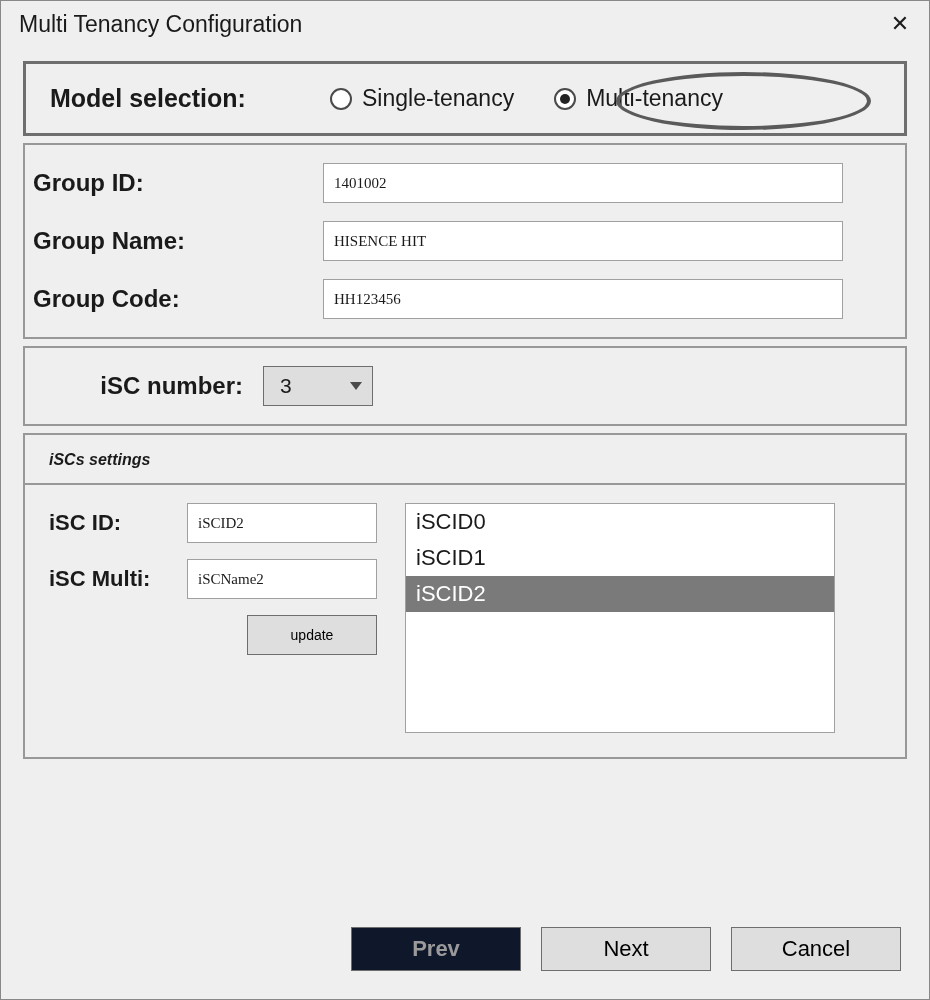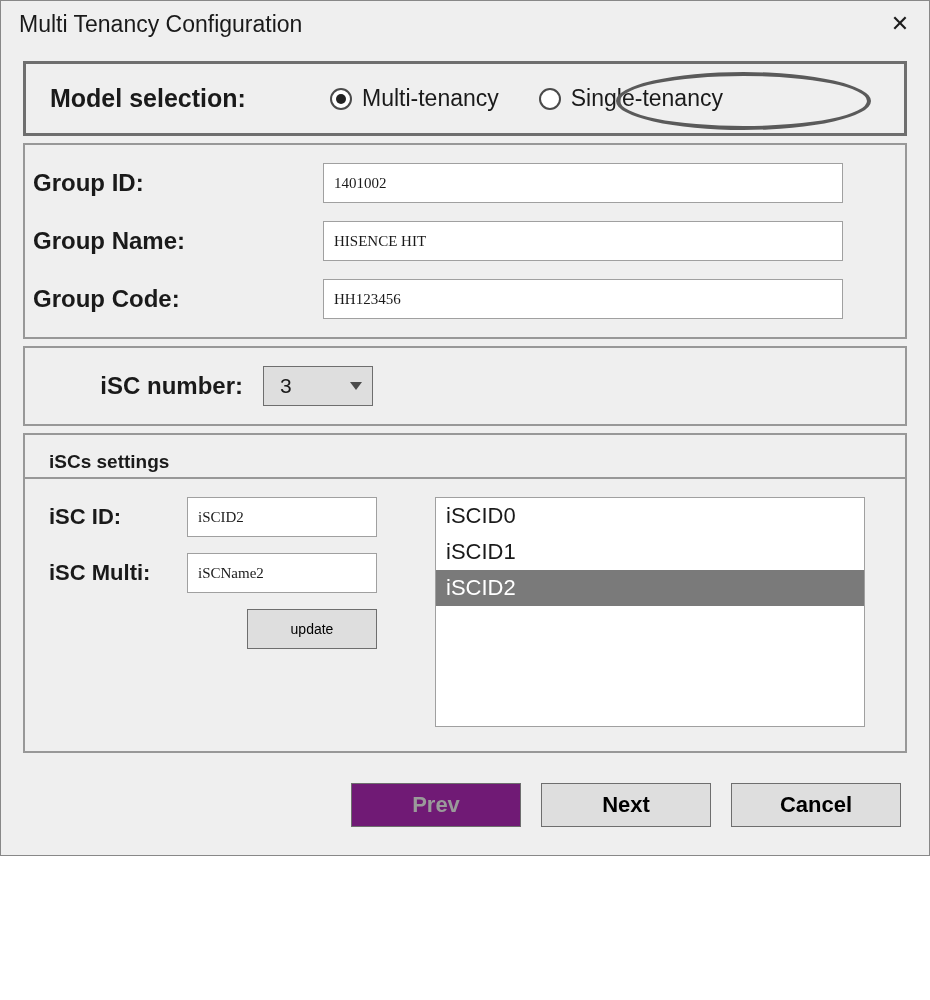--- a/index.html
+++ b/index.html
@@ -11,21 +11,21 @@
     --input-border:#a0a0a0;
     --text:#1a1a1a;
     --disabled-text:#9a9a9a;
     --select-bg:#dedede;
     --list-sel:#7a7a7a;
     --font:"Segoe UI","Helvetica Neue",Arial,sans-serif;
   }
   html,body{margin:0;padding:0;background:#fff;}
   *{box-sizing:border-box;}
   .window{
-    width:930px;height:856px;
+    width:930px;height:1000px;
     background:var(--win-bg);
     border:1px solid #888;
     font-family:var(--font);
     color:var(--text);
     position:relative;
     padding:0;
   }
   .titlebar{
     height:46px;
     display:flex;align-items:center;justify-content:space-between;
@@ -101,23 +101,24 @@
     border:1px solid var(--border-dark);
     background:var(--select-bg);
     display:flex;align-items:center;justify-content:space-between;
     padding:0 10px 0 16px;
     font-size:21px;
     cursor:pointer;
   }
   .select .chev{border-left:6px solid transparent;border-right:6px solid transparent;border-top:8px solid #4a4a4a;width:0;height:0;}
   .panel.iscs{padding:0;}
   .iscs-header{
-    padding:16px 24px 4px 24px;
-    font-size:19px;font-weight:700;
+    padding:16px 24px 14px 24px;
+    font-size:16px;font-weight:700;
     border-bottom:2px solid var(--border);
+    font-style:italic;
   }
   .iscs-body{
     padding:18px 24px 24px 24px;
     display:flex;gap:28px;align-items:flex-start;
   }
   .iscs-left{
     display:grid;
     grid-template-columns:130px 190px;
     row-gap:16px;column-gap:8px;
     align-items:center;
@@ -131,73 +132,72 @@
     font-size:14px;font-family:var(--font);
     cursor:pointer;
     grid-column:2;justify-self:end;
   }
   .listbox{
     width:430px;height:230px;
     border:1px solid var(--input-border);
     background:var(--input-bg);
     overflow:hidden;
     font-size:22px;
-    margin-left:30px;
   }
   .listbox .item{
     padding:4px 10px;
     cursor:pointer;
     line-height:28px;
   }
   .listbox .item.selected{
     background:var(--list-sel);
     color:#fff;
   }
   .footer{
     position:absolute;
     bottom:28px;right:28px;
     display:flex;gap:20px;
   }
   .btn{
     width:170px;height:44px;
     border:1px solid var(--border-dark);
     background:var(--select-bg);
-    font-size:22px;font-weight:700;font-family:var(--font);
+    font-size:22px;font-weight:400;font-family:var(--font);
     cursor:pointer;
   }
   .btn.disabled{
     color:var(--disabled-text);
     font-weight:600;
     cursor:default;
-    background:#701a75;
+    background:#0f172a;
   }
 </style>
 </head>
 <body>
 
 <div class="window">
   <div class="titlebar">
     <span>Multi Tenancy Configuration</span>
     <span class="close-x">✕</span>
   </div>
 
   <div class="body">
 
     <div class="panel model">
       <div class="model-row">
         <span class="label">Model selection:</span>
 
         <label class="radio">
+          <span class="radio-circle"></span>
+          <span>Single-tenancy</span>
+        </label>
+
+        <label class="radio">
           <span class="radio-circle checked"></span>
           <span>Multi-tenancy</span>
-        </label>
-
-        <label class="radio">
-          <span class="radio-circle"></span>
-          <span>Single-tenancy</span>
         </label>
       </div>
       <div class="highlight-ellipse"></div>
     </div>
 
     <div class="panel">
       <div class="form-grid">
         <span class="label">Group ID:</span>
         <input class="text" value="1401002" style="">
 

